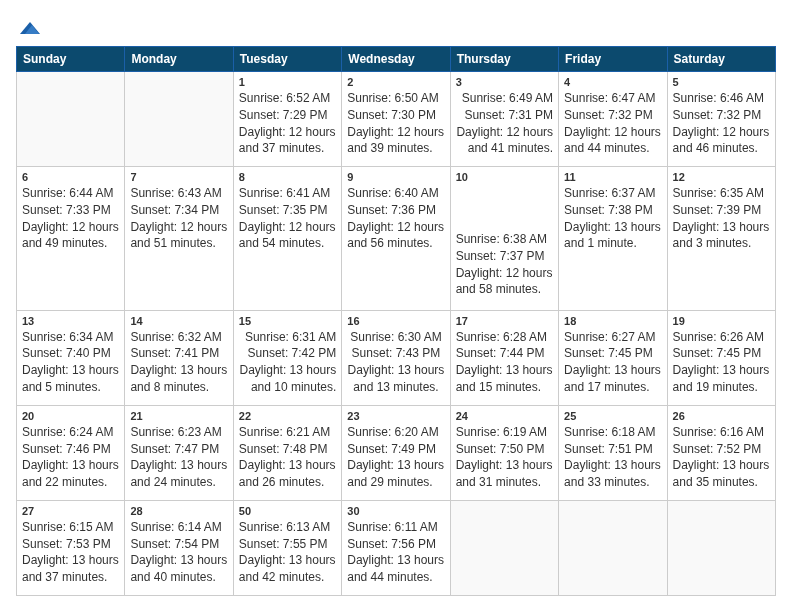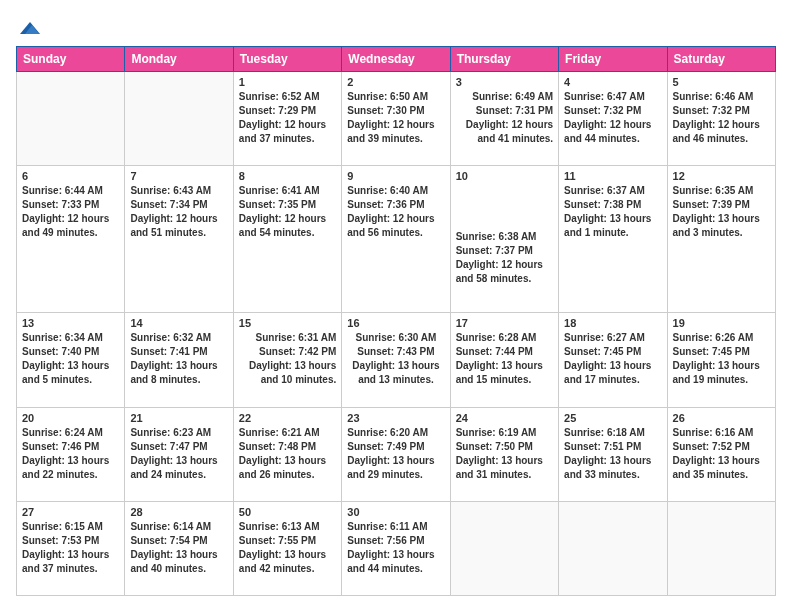--- a/index.html
+++ b/index.html
@@ -55,21 +55,21 @@
       color: #555;
     }
     .calendar {
       flex: 1;
       border: 1px solid #ccc;
       border-collapse: collapse;
       width: 100%;
       table-layout: fixed;
     }
     .calendar thead th {
-      background-color: #ec4899;
+      background-color: #0c4a6e;
       color: #fff;
       text-align: left;
       padding: 5px 6px;
       font-size: 12px;
       border: 1px solid #1a5fa8;
     }
     .calendar tbody td {
       border: 1px solid #ccc;
       vertical-align: top;
       padding: 4px 5px;
@@ -77,24 +77,23 @@
       color: #333;
       height: 80px;
     }
     .day-number {
       font-size: 11px;
       font-weight: bold;
       display: block;
       margin-bottom: 2px;
     }
     .day-info {
-      font-size: 10px;
+      font-size: 12px;
       line-height: 1.4;
       color: #333;
-      font-weight: bold;
     }
     .empty-cell {
       background: #f9f9f9;
     }
   </style>
 </head>
 <body>
 
 <div class="page">
   <div class="header">

